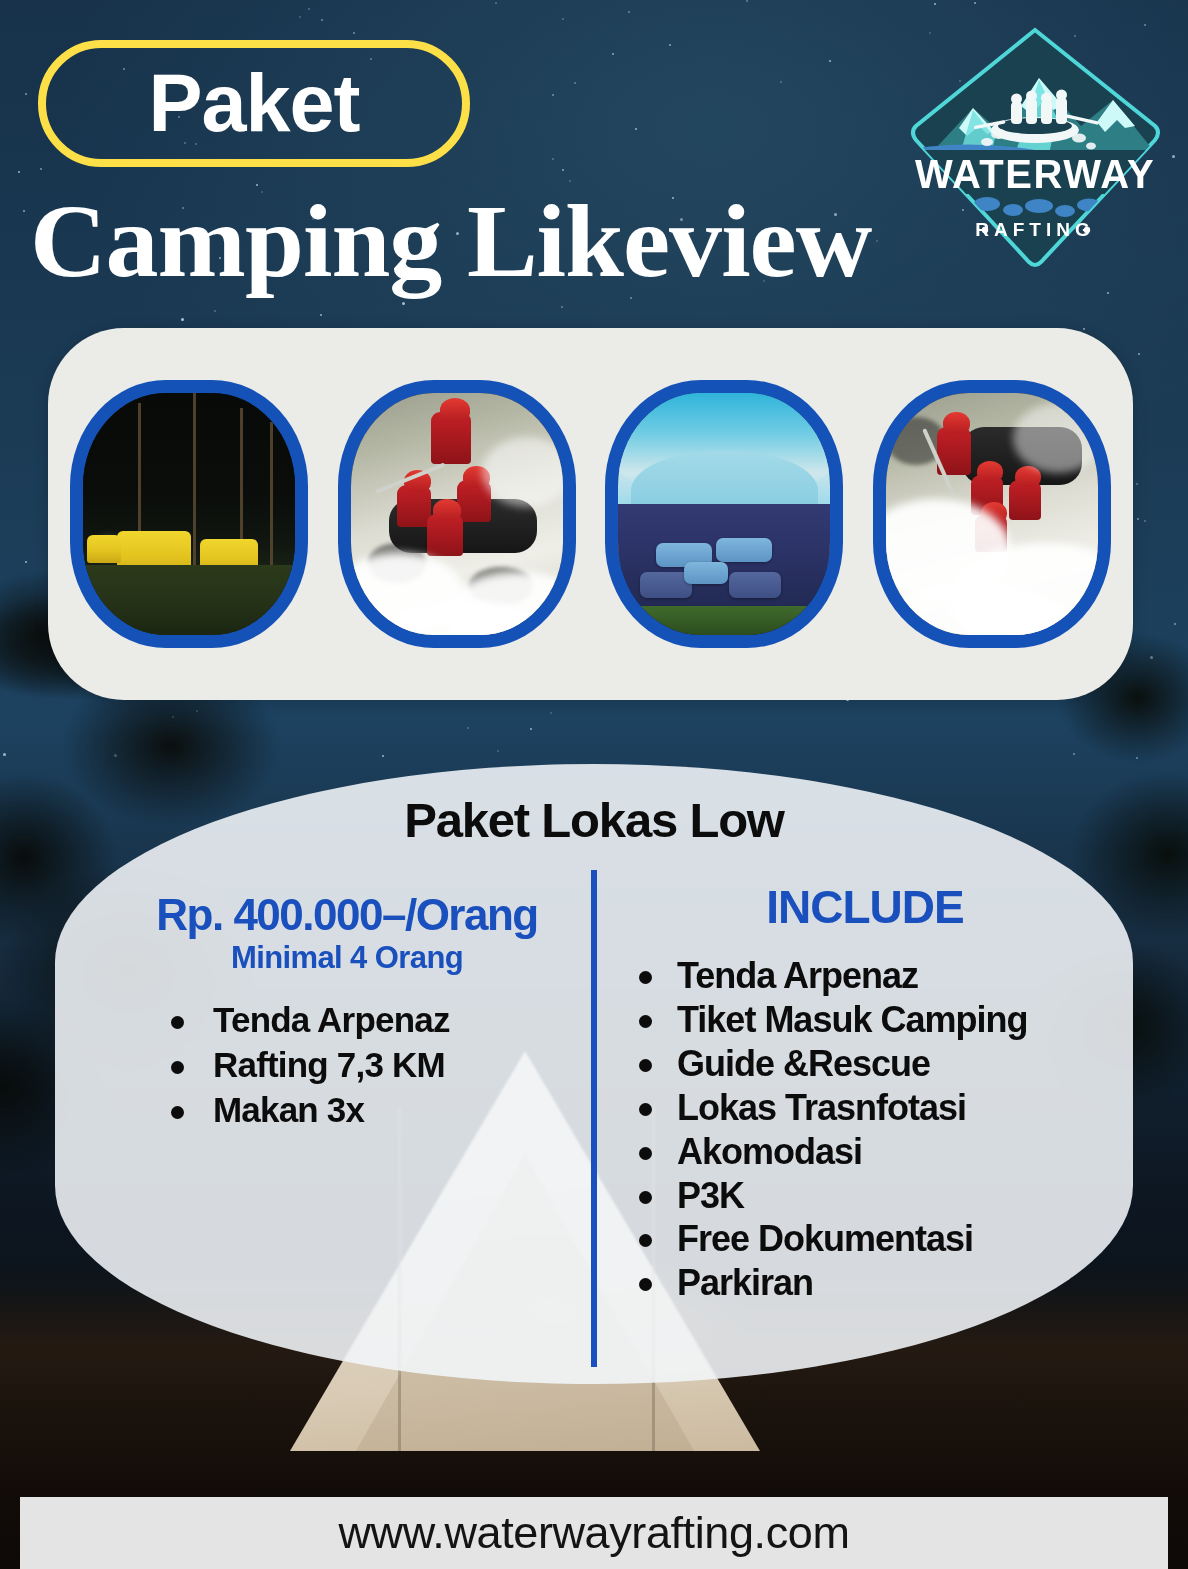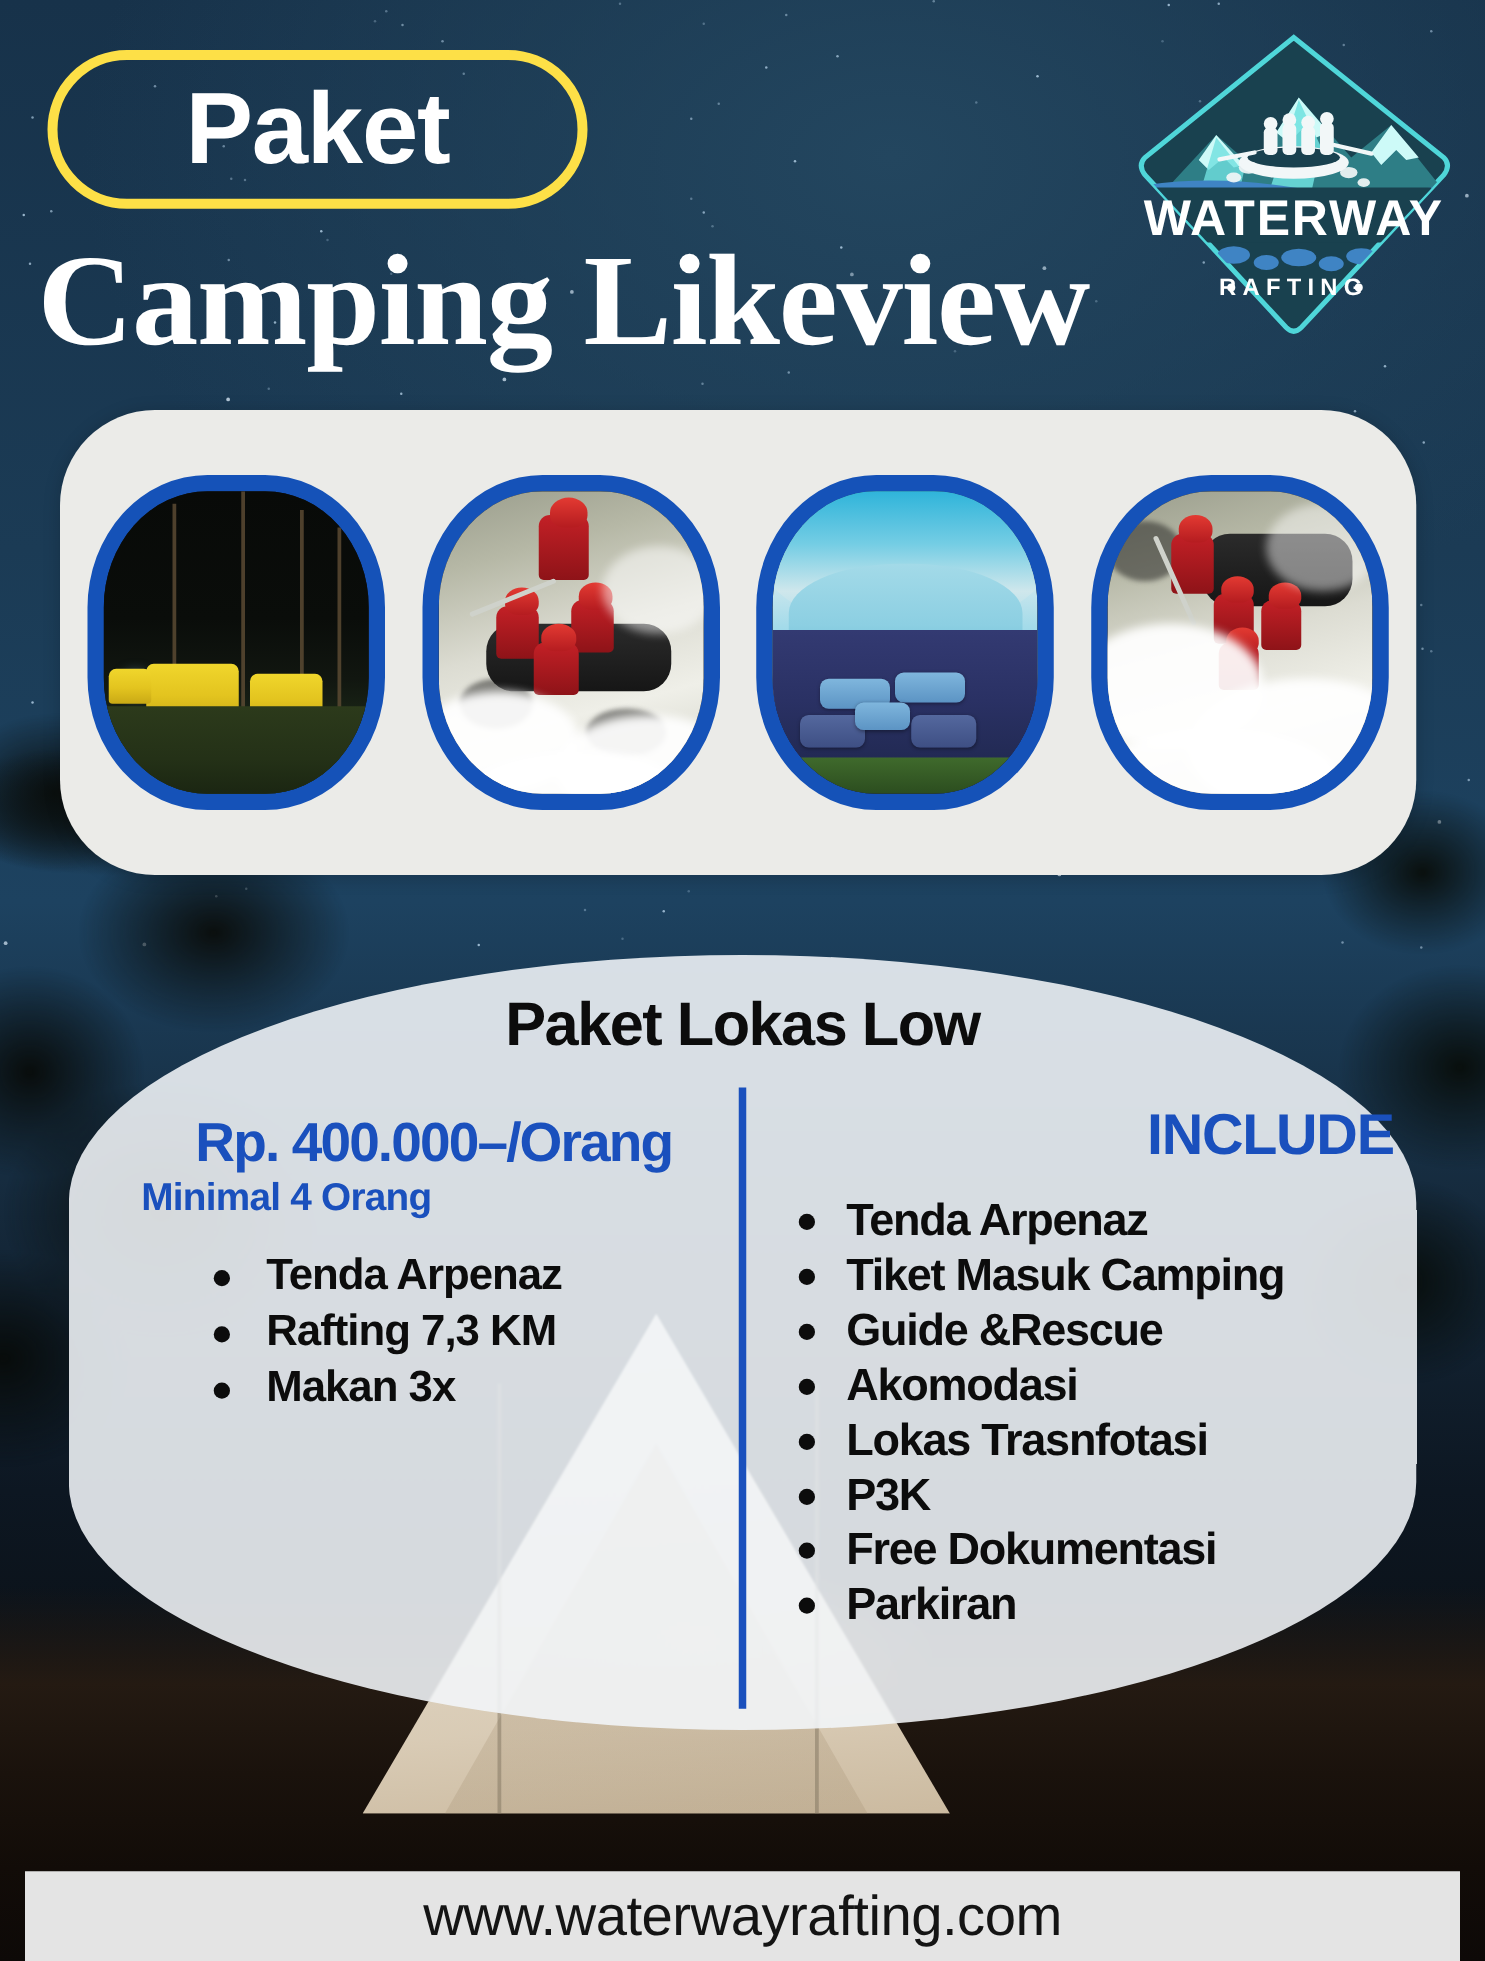--- a/index.html
+++ b/index.html
@@ -229,21 +229,21 @@
   
   .col-left{
     position:absolute; left:58px; top:128px; width:468px;
   }
   .price{
     font-size:44px; font-weight:700; color:#1a50bd;
     letter-spacing:-1.5px; text-align:center; line-height:1.05;
   }
   .price-sub{
     font-size:31px; font-weight:700; color:#1a50bd;
-    letter-spacing:-.6px; text-align:left; margin-top:2px;
+    letter-spacing:-.6px; text-align:center; margin-top:2px;
   }
   ul.items{ list-style:none; margin-top:22px; padding-left:100px; }
   ul.items li{
     position:relative;
     font-size:35px; font-weight:700; color:#0c0c0c;
     letter-spacing:-.8px; line-height:1.28;
     white-space:nowrap;
   }
   ul.items li::before{
     content:"";
@@ -251,21 +251,21 @@
     width:13px; height:13px; border-radius:50%;
     background:#0c0c0c;
   }
 
   
   .col-right{
     position:absolute; left:560px; top:120px; width:500px;
   }
   .include-title{
     font-size:46px; font-weight:700; color:#1a50bd;
-    letter-spacing:-1px; text-align:right; line-height:1;
+    letter-spacing:-1px; text-align:center; line-height:1;
   }
   ul.inc{ list-style:none; margin-top:24px; padding-left:62px; }
   ul.inc li{
     position:relative;
     font-size:36px; font-weight:700; color:#0c0c0c;
     letter-spacing:-1px; line-height:1.22;
     white-space:nowrap;
   }
   ul.inc li::before{
     content:"";
@@ -627,22 +627,22 @@
         <li>Makan 3x</li>
       </ul>
     </div>
 
     <div class="col-right">
       <div class="include-title">INCLUDE</div>
       <ul class="inc">
         <li>Tenda Arpenaz</li>
         <li>Tiket Masuk Camping</li>
         <li>Guide &amp;Rescue</li>
+        <li>Lokas Trasnfotasi</li>
         <li>Akomodasi</li>
-        <li>Lokas Trasnfotasi</li>
         <li>P3K</li>
         <li>Free Dokumentasi</li>
         <li>Parkiran</li>
       </ul>
     </div>
   </div>
 
   <div class="footer">
     <span class="footer-url">www.waterwayrafting.com</span>
   </div>

